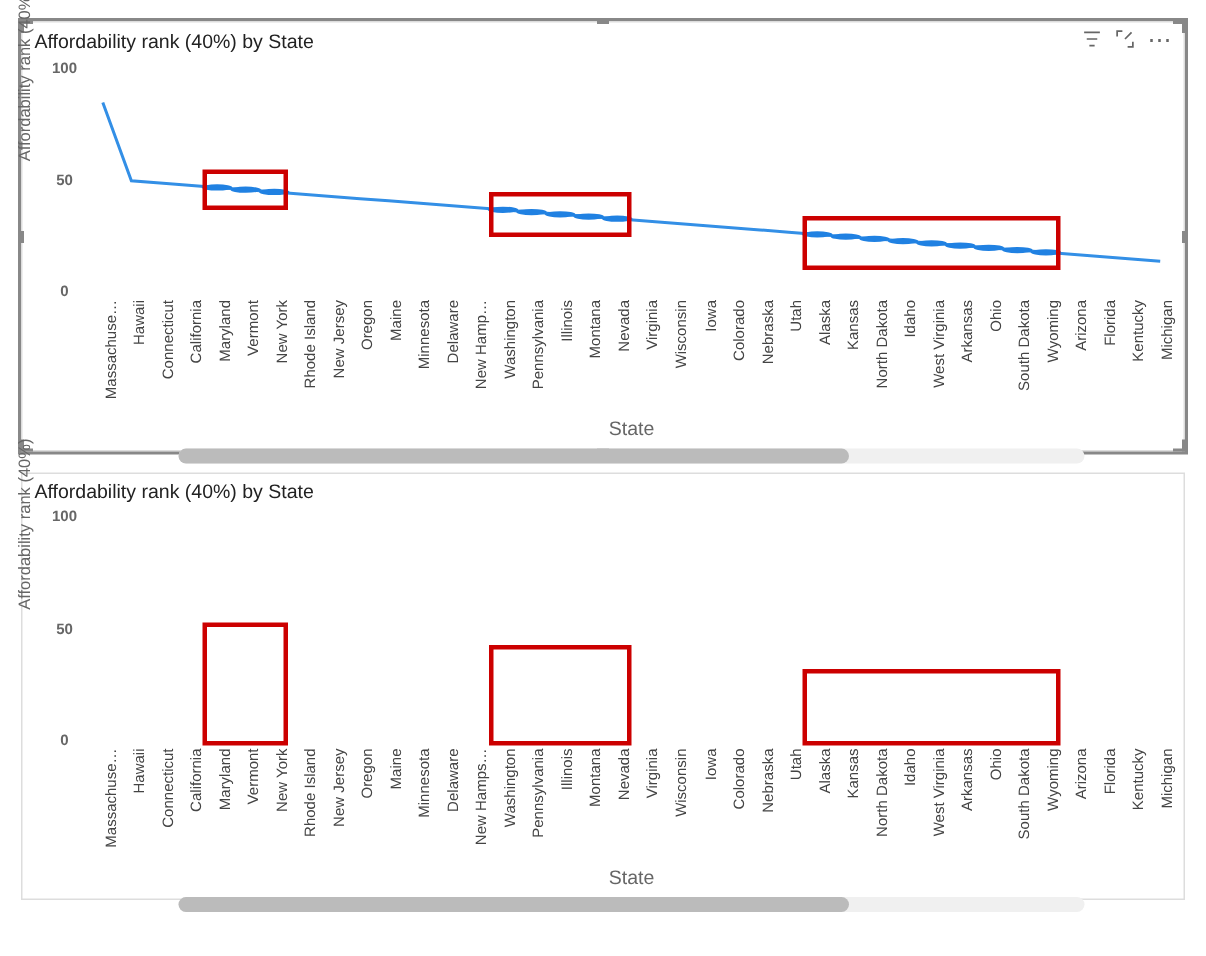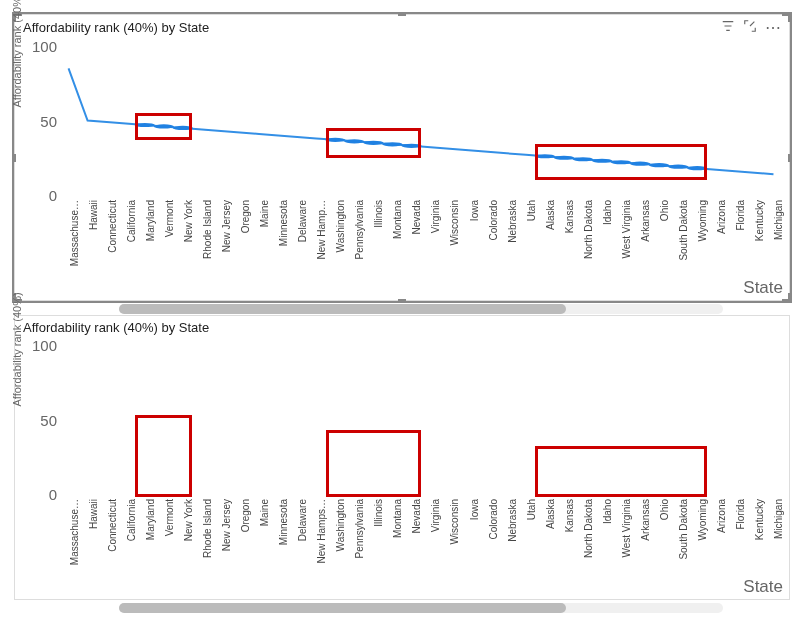--- a/index.html
+++ b/index.html
@@ -8,25 +8,25 @@
 .panel.selected { outline: 2px solid #888; }
 .panel-header { display: flex; align-items: center; padding: 4px 8px; }
 .panel-title { font-size: 13px; color: #222; flex: 1; }
 .panel-icons { display: flex; gap: 8px; align-items: center; }
 .panel-icons svg { width: 14px; height: 14px; stroke: #666; fill: none; }
 .dots { font-size: 16px; color: #666; line-height: 10px; cursor: pointer; }
 .chart-area { position: relative; height: 260px; padding-left: 44px; padding-right: 6px; padding-top: 6px; }
 .y-axis-label { position: absolute; left: 2px; top: 50%; transform: rotate(-90deg) translateX(60%); transform-origin: left center; font-size: 11px; color: #666; white-space: nowrap; }
 .plot { position: relative; height: 150px; border-bottom: 1px solid transparent; }
 .y-ticks { position: absolute; left: -30px; top: 0; height: 100%; width: 28px; }
-.y-tick { position: absolute; right: 0; transform: translateY(50%); font-size: 15px; color: #666; text-align: right; width: 28px; }
+.y-tick { position: absolute; right: 0; transform: translateY(50%); font-size: 10px; color: #666; text-align: center; width: 28px; font-weight: bold; }
 .x-axis { position: relative; height: 80px; display: flex; }
 .x-tick { flex: 1; position: relative; }
 .x-tick span { position: absolute; top: 4px; left: 50%; transform: rotate(-90deg) translateX(-100%); transform-origin: left top; font-size: 10px; color: #444; white-space: nowrap; }
-.x-label { text-align: right; font-size: 17px; color: #666; padding: 2px 0 6px; }
+.x-label { text-align: center; font-size: 13px; color: #666; padding: 2px 0 6px; }
 .scrollbar-track { height: 10px; background: #f0f0f0; margin: 0 60px 4px; border-radius: 5px; position: relative; }
 .scrollbar-thumb { position: absolute; left: 0; width: 74%; height: 100%; background: #bbb; border-radius: 5px; }
 .line-chart polyline { fill: none; stroke: #338fe6; stroke-width: 2; }
 .line-chart .dot { fill: #2081e2; }
 .bars { position: absolute; left: 0; right: 0; bottom: 0; top: 0; display: flex; align-items: flex-end; }
 .bar-wrap { flex: 1; display: flex; justify-content: center; }
 .bar { width: 80%; background: #a7d1f4; }
 .bar.hl { background: #2488e5; }
 .highlight-box { position: absolute; border: 3px solid #cc0000; pointer-events: none; }
 .corner { position: absolute; width: 8px; height: 8px; }

